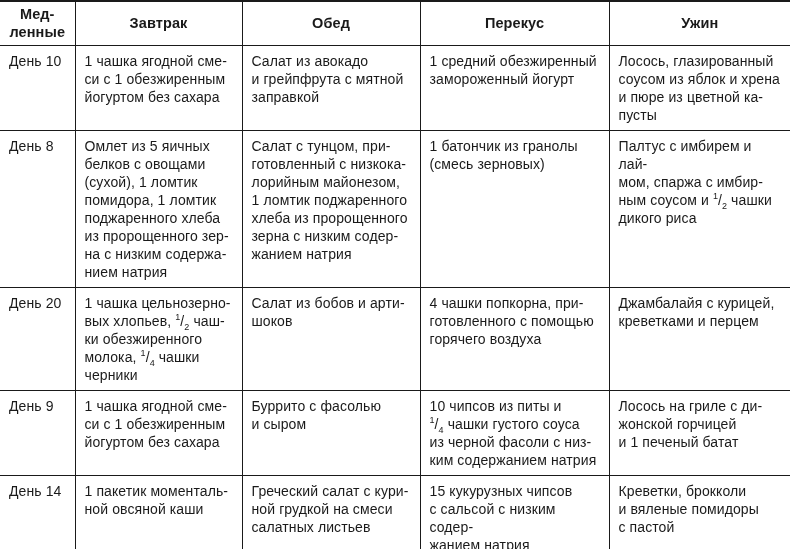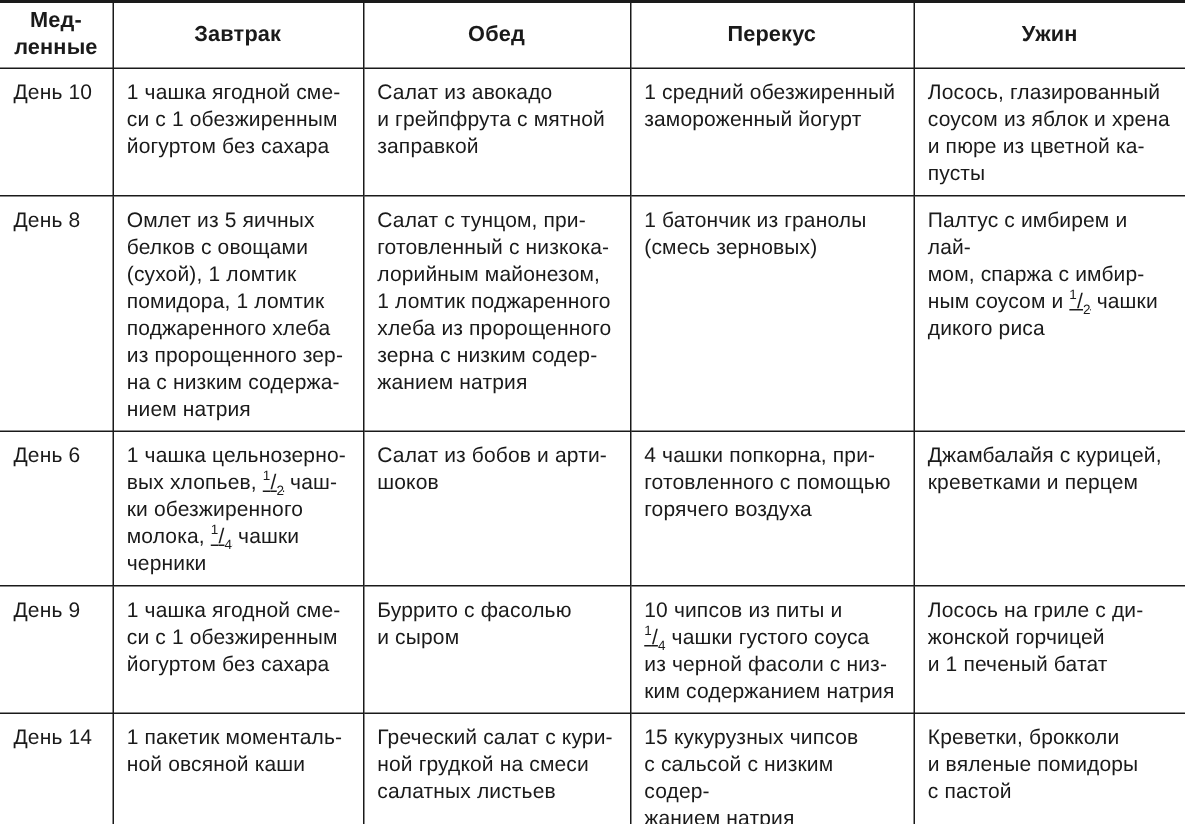--- a/index.html
+++ b/index.html
@@ -37,21 +37,21 @@
   thead th{
     font-weight:bold;
     text-align:center;
     padding:4px 4px 4px 4px;
     font-size:14.5px;
     line-height:17.5px;
     vertical-align:middle;
   }
   td{padding:6px 10px 6px 9px;}
   td.day-cell{white-space:nowrap;padding-left:9px;}
-  .frac{white-space:nowrap;text-decoration:underline;}
+  .frac{white-space:nowrap;}
   .frac sup{font-size:9px;vertical-align:6px;line-height:0;}
   .frac sub{font-size:9px;vertical-align:-4px;line-height:0;}
 </style>
 </head>
 <body>
 
 <div class="page">
   <table class="meal-plan">
     <colgroup>
       <col class="c-day">
@@ -78,21 +78,21 @@
           <td>Лосось, глазированный<br>соусом из яблок и хрена<br>и пюре из цветной ка-<br>пусты</td>
         </tr>
         <tr>
           <td class="day-cell">День 8</td>
           <td>Омлет из 5 яичных<br>белков с овощами<br>(сухой), 1 ломтик<br>помидора, 1 ломтик<br>поджаренного хлеба<br>из пророщенного зер-<br>на с низким содержа-<br>нием натрия</td>
           <td>Салат с тунцом, при-<br>готовленный с низкока-<br>лорийным майонезом,<br>1 ломтик поджаренного<br>хлеба из пророщенного<br>зерна с низким содер-<br>жанием натрия</td>
           <td>1 батончик из гранолы<br>(смесь зерновых)</td>
           <td>Палтус с имбирем и лай-<br>мом, спаржа с имбир-<br>ным соусом и <span class="frac"><sup>1</sup>/<sub>2</sub></span> чашки<br>дикого риса</td>
         </tr>
         <tr>
-          <td class="day-cell">День 6</td>
+          <td class="day-cell">День 20</td>
           <td>1 чашка цельнозерно-<br>вых хлопьев, <span class="frac"><sup>1</sup>/<sub>2</sub></span> чаш-<br>ки обезжиренного<br>молока, <span class="frac"><sup>1</sup>/<sub>4</sub></span> чашки<br>черники</td>
           <td>Салат из бобов и арти-<br>шоков</td>
           <td>4 чашки попкорна, при-<br>готовленного с помощью<br>горячего воздуха</td>
           <td>Джамбалайя с курицей,<br>креветками и перцем</td>
         </tr>
         <tr>
           <td class="day-cell">День 9</td>
           <td>1 чашка ягодной сме-<br>си с 1 обезжиренным<br>йогуртом без сахара</td>
           <td>Буррито с фасолью<br>и сыром</td>
           <td>10 чипсов из питы и<br><span class="frac"><sup>1</sup>/<sub>4</sub></span> чашки густого соуса<br>из черной фасоли с низ-<br>ким содержанием натрия</td>

